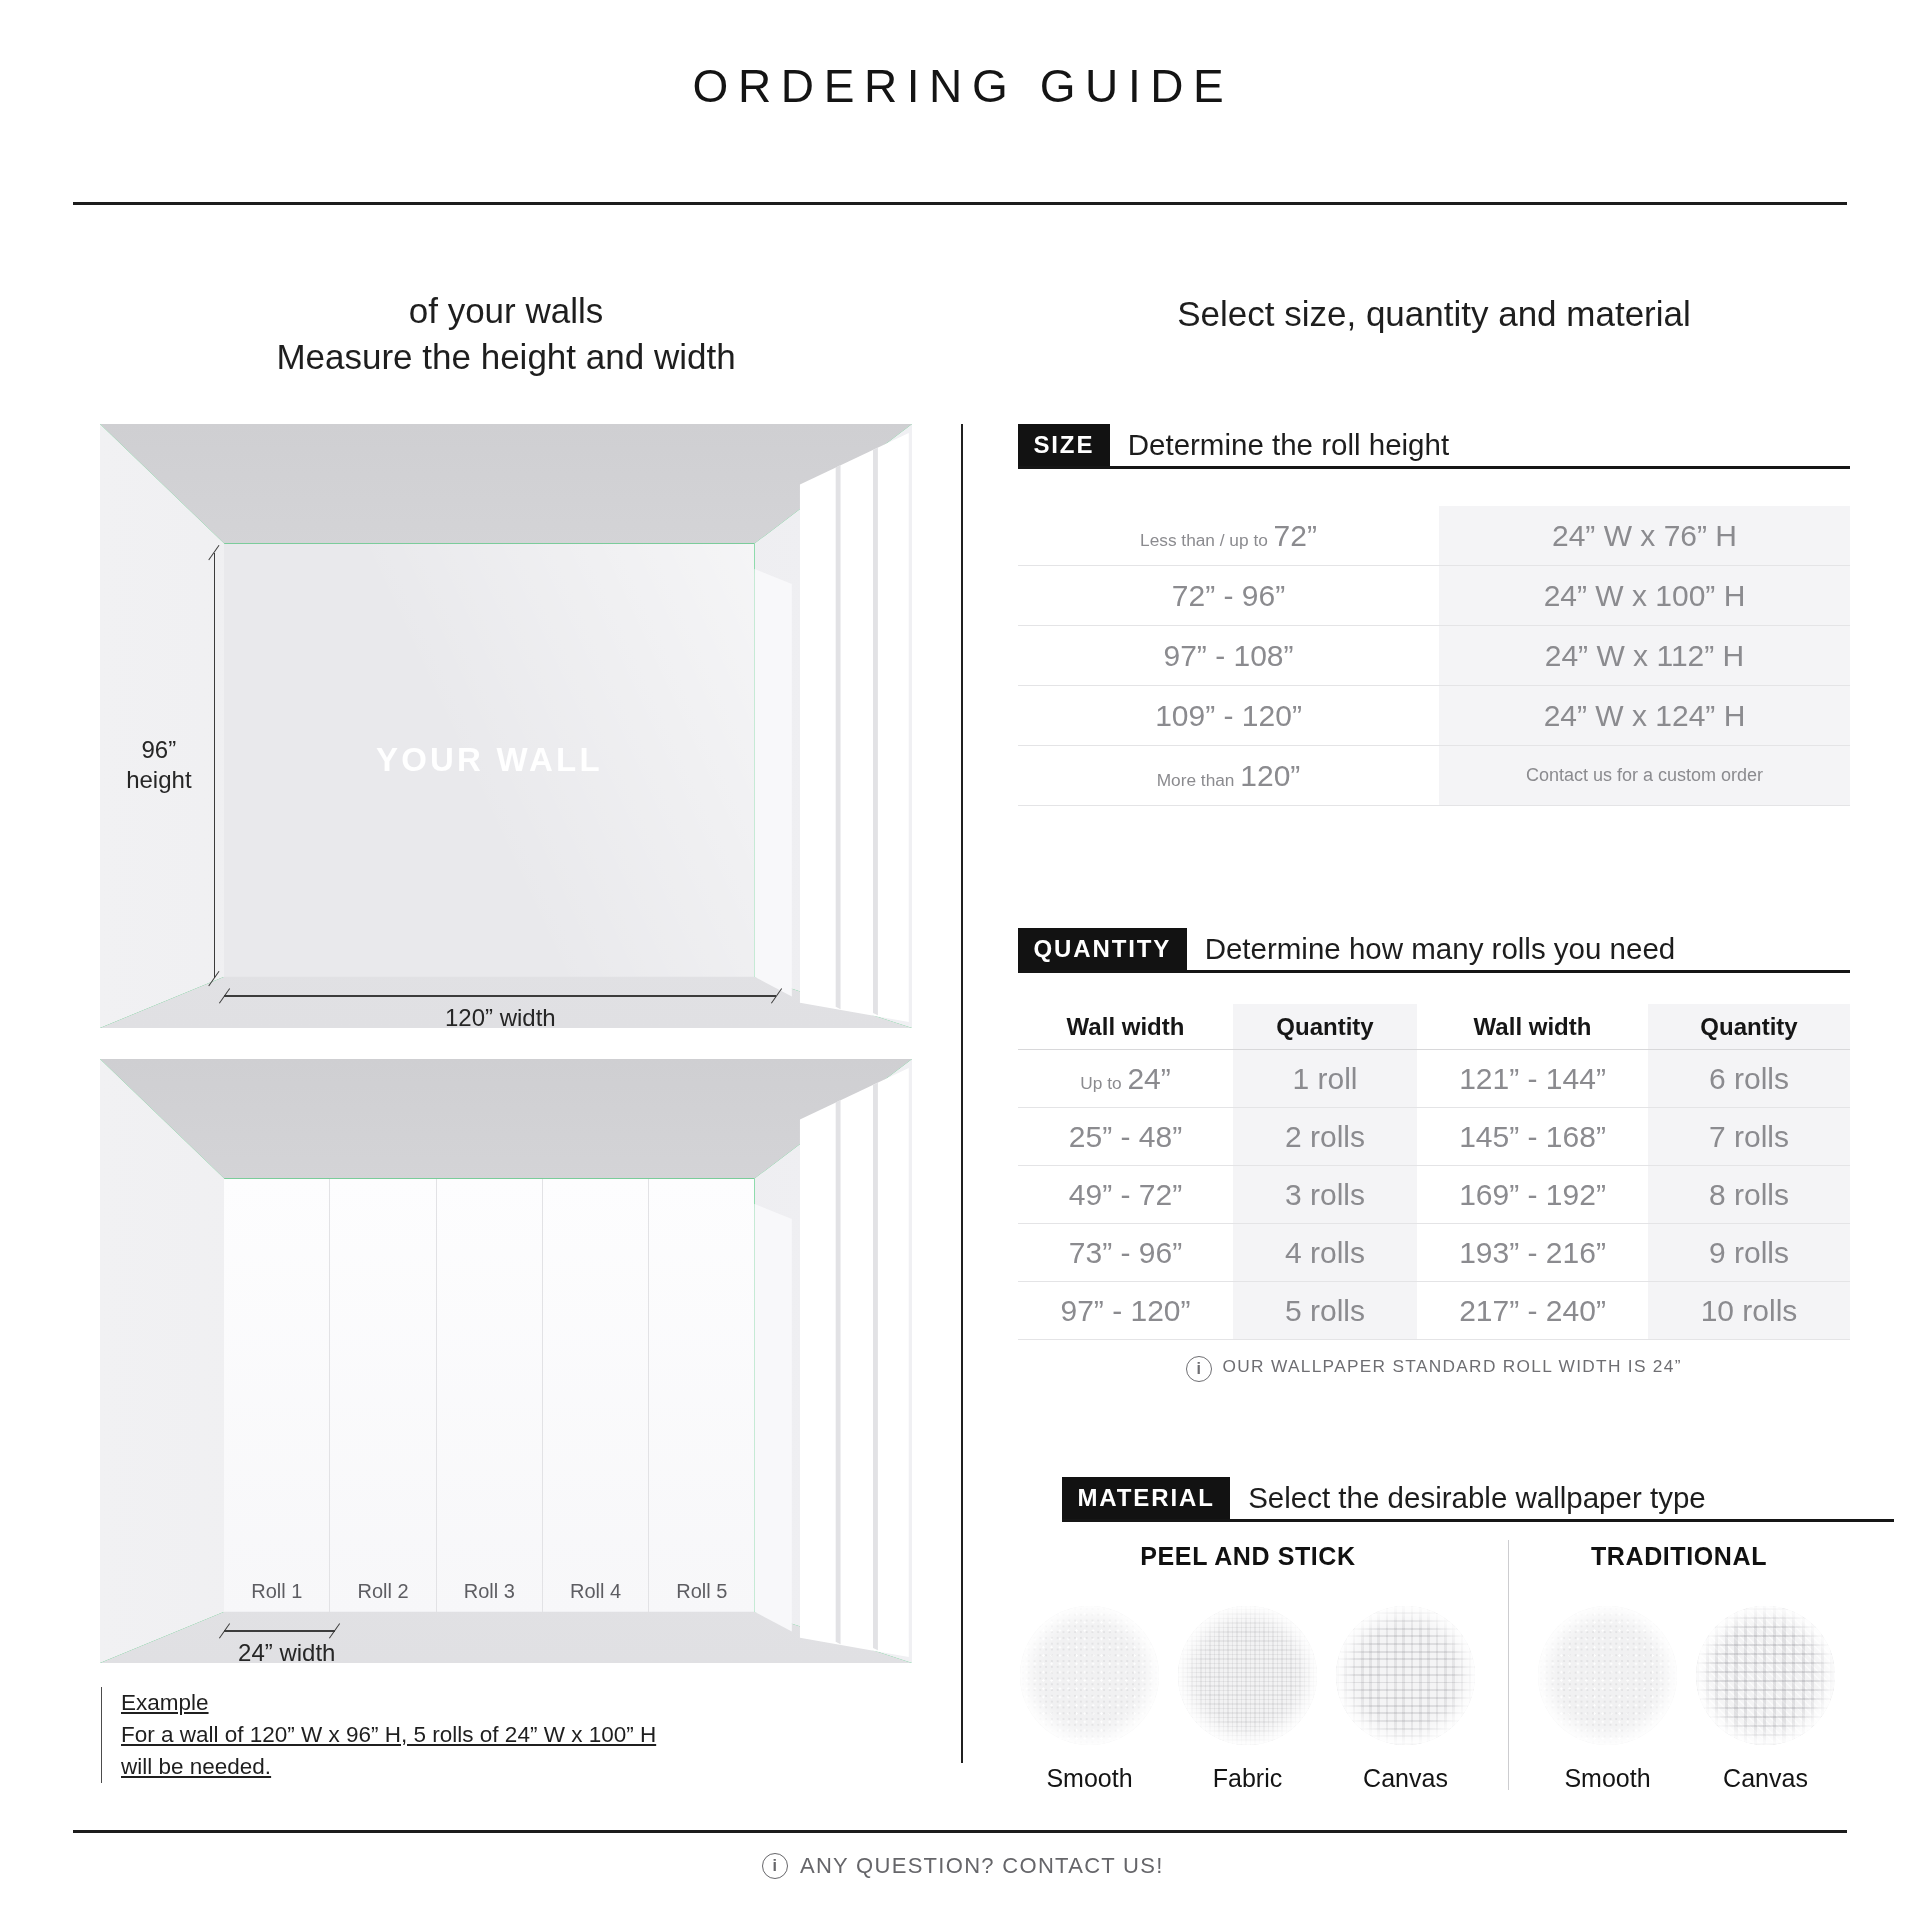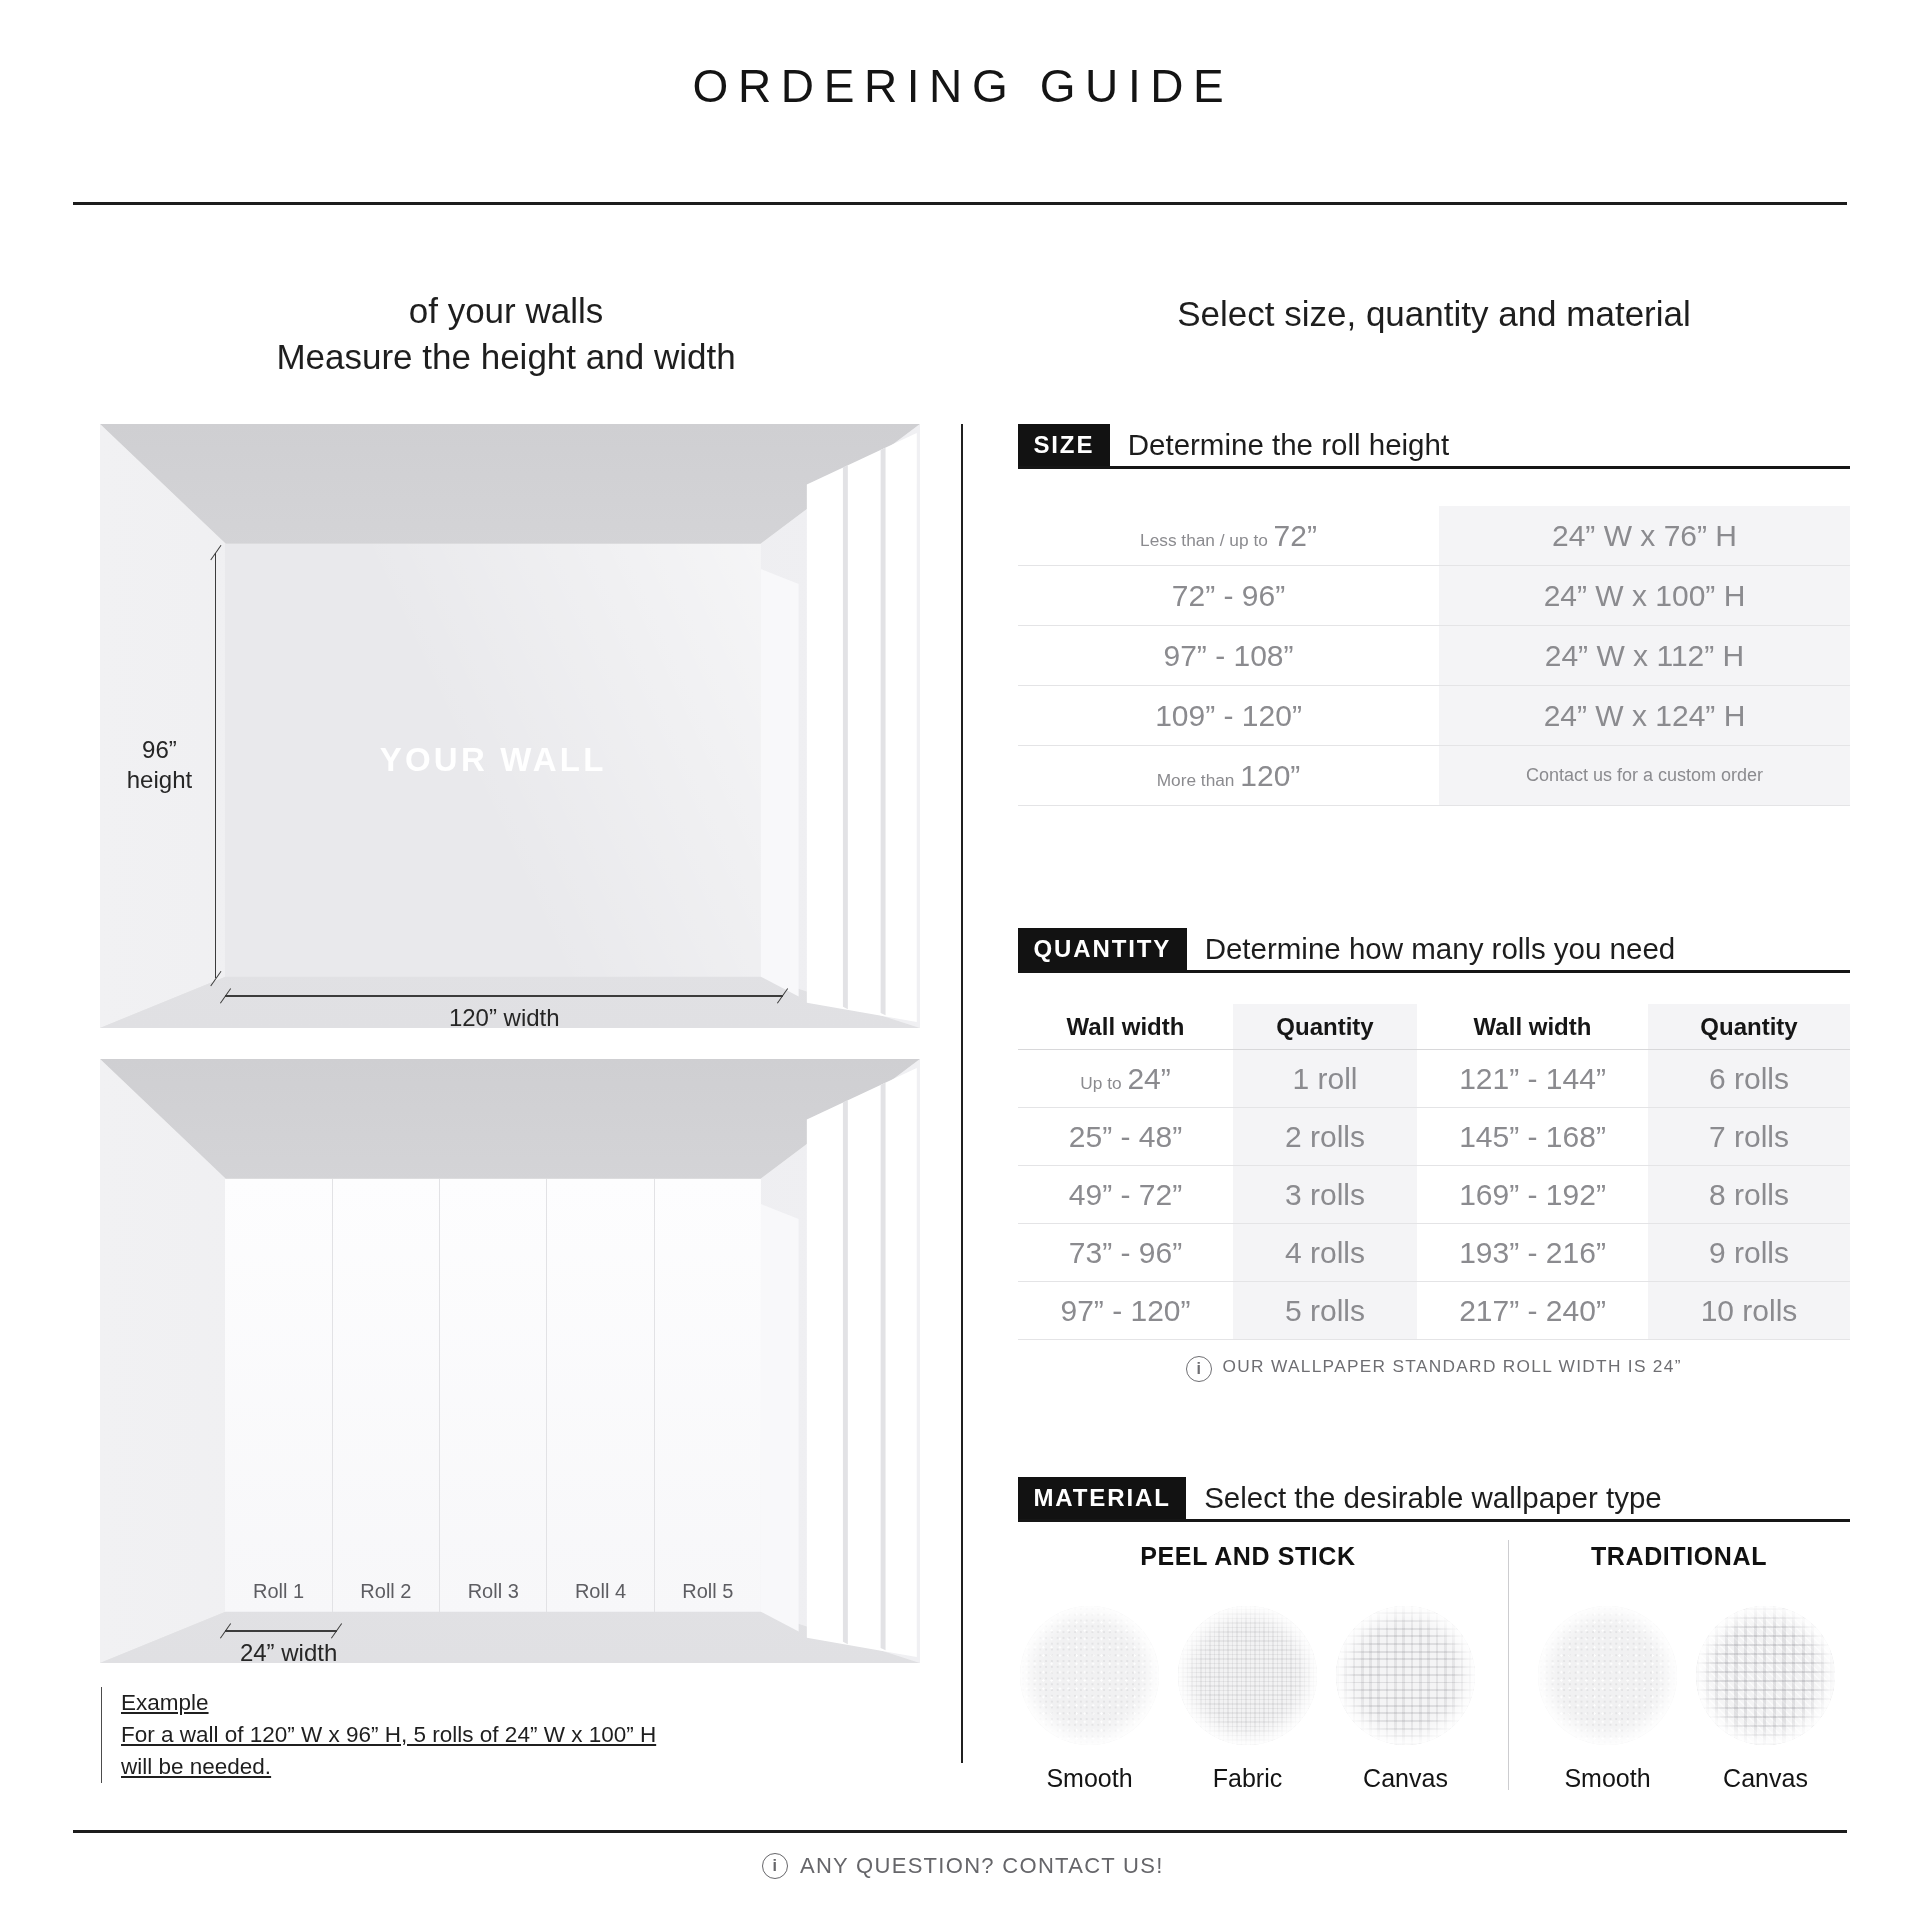--- a/index.html
+++ b/index.html
@@ -13,21 +13,21 @@
   .rule-top{left:73px;right:79px;top:202px;height:3.2px;}
   .rule-bottom{left:73px;right:79px;top:1830px;height:2.6px;}
 
   .left-heading{position:absolute;left:100px;width:812px;top:288px;text-align:center;
                 font-size:35px;line-height:46px;color:#1e1e1e;}
   .right-heading{position:absolute;left:1018px;width:832px;top:294px;text-align:center;
                  font-size:35px;color:#1e1e1e;}
   .v-divider{position:absolute;left:961px;top:424px;width:1.9px;height:1339px;background:#202020;}
 
   
-  .room{position:absolute;left:100px;width:812px;height:604px;background:#e5e5e5;overflow:hidden;padding-left:8px;}
+  .room{position:absolute;left:100px;width:812px;height:604px;background:#22c55e;overflow:hidden;}
   #room1{top:424px;} #room2{top:1059px;}
   .ceiling{position:absolute;inset:0;clip-path:polygon(0 0,100% 0,80.6% 19.8%,15.3% 19.8%);
            background:linear-gradient(180deg,#cfcfd2,#e7e7ea);}
   .wall-left{position:absolute;inset:0;clip-path:polygon(0 0,15.3% 19.8%,15.3% 91.5%,0 100%);
              background:linear-gradient(90deg,#f1f1f3,#e9e9ec);}
   .wall-back{position:absolute;left:15.3%;top:19.8%;width:65.3%;height:71.7%;background:#e9e9ec;
              display:flex;align-items:center;justify-content:center;}
   .wall-back::after{content:"";position:absolute;inset:0;
              background:linear-gradient(245deg,rgba(255,255,255,0.55),rgba(255,255,255,0) 55%);}
   .wall-label{position:relative;z-index:2;color:rgba(255,255,255,0.97);font-weight:bold;
@@ -65,21 +65,21 @@
   .panel:last-child{border-right:none;}
   .roll-label{position:absolute;bottom:9px;width:100%;text-align:center;font-size:20px;color:#5d5d62;}
 
   
   .example{position:absolute;left:101px;top:1687px;border-left:1.9px solid #4c4c4c;
            padding-left:19px;font-size:22.5px;line-height:32px;color:#1f1f1f;text-decoration:underline;}
 
   
   .sec{position:absolute;left:1018px;width:832px;height:42px;border-bottom:3.2px solid #161616;
        display:flex;align-items:stretch;}
-  #sec-size{top:424px;} #sec-qty{top:928px;} #sec-material{top:1477px;}
+  #sec-size{top:424px;} #sec-qty{top:928px;} #sec-material{top:1477px;margin-left:44px;}
   .badge{background:#121212;color:#ffffff;display:flex;align-items:center;padding:0 15.4px;
          font-size:24px;letter-spacing:1.9px;font-weight:bold;}
   .sec-title{display:flex;align-items:center;margin-left:18px;font-size:29.5px;color:#1d1d1d;}
 
   .table{position:absolute;left:1018px;width:832px;}
   .size-table{top:506px;}
   .size-table::before{content:"";position:absolute;left:421px;top:0;width:411px;height:100%;background:#f4f4f6;}
   .qty-table{top:1004px;}
   .qty-table::before{content:"";position:absolute;left:215px;top:0;width:184px;height:100%;background:#f4f4f6;}
   .qty-table::after{content:"";position:absolute;left:630px;top:0;width:202px;height:100%;background:#f4f4f6;}

